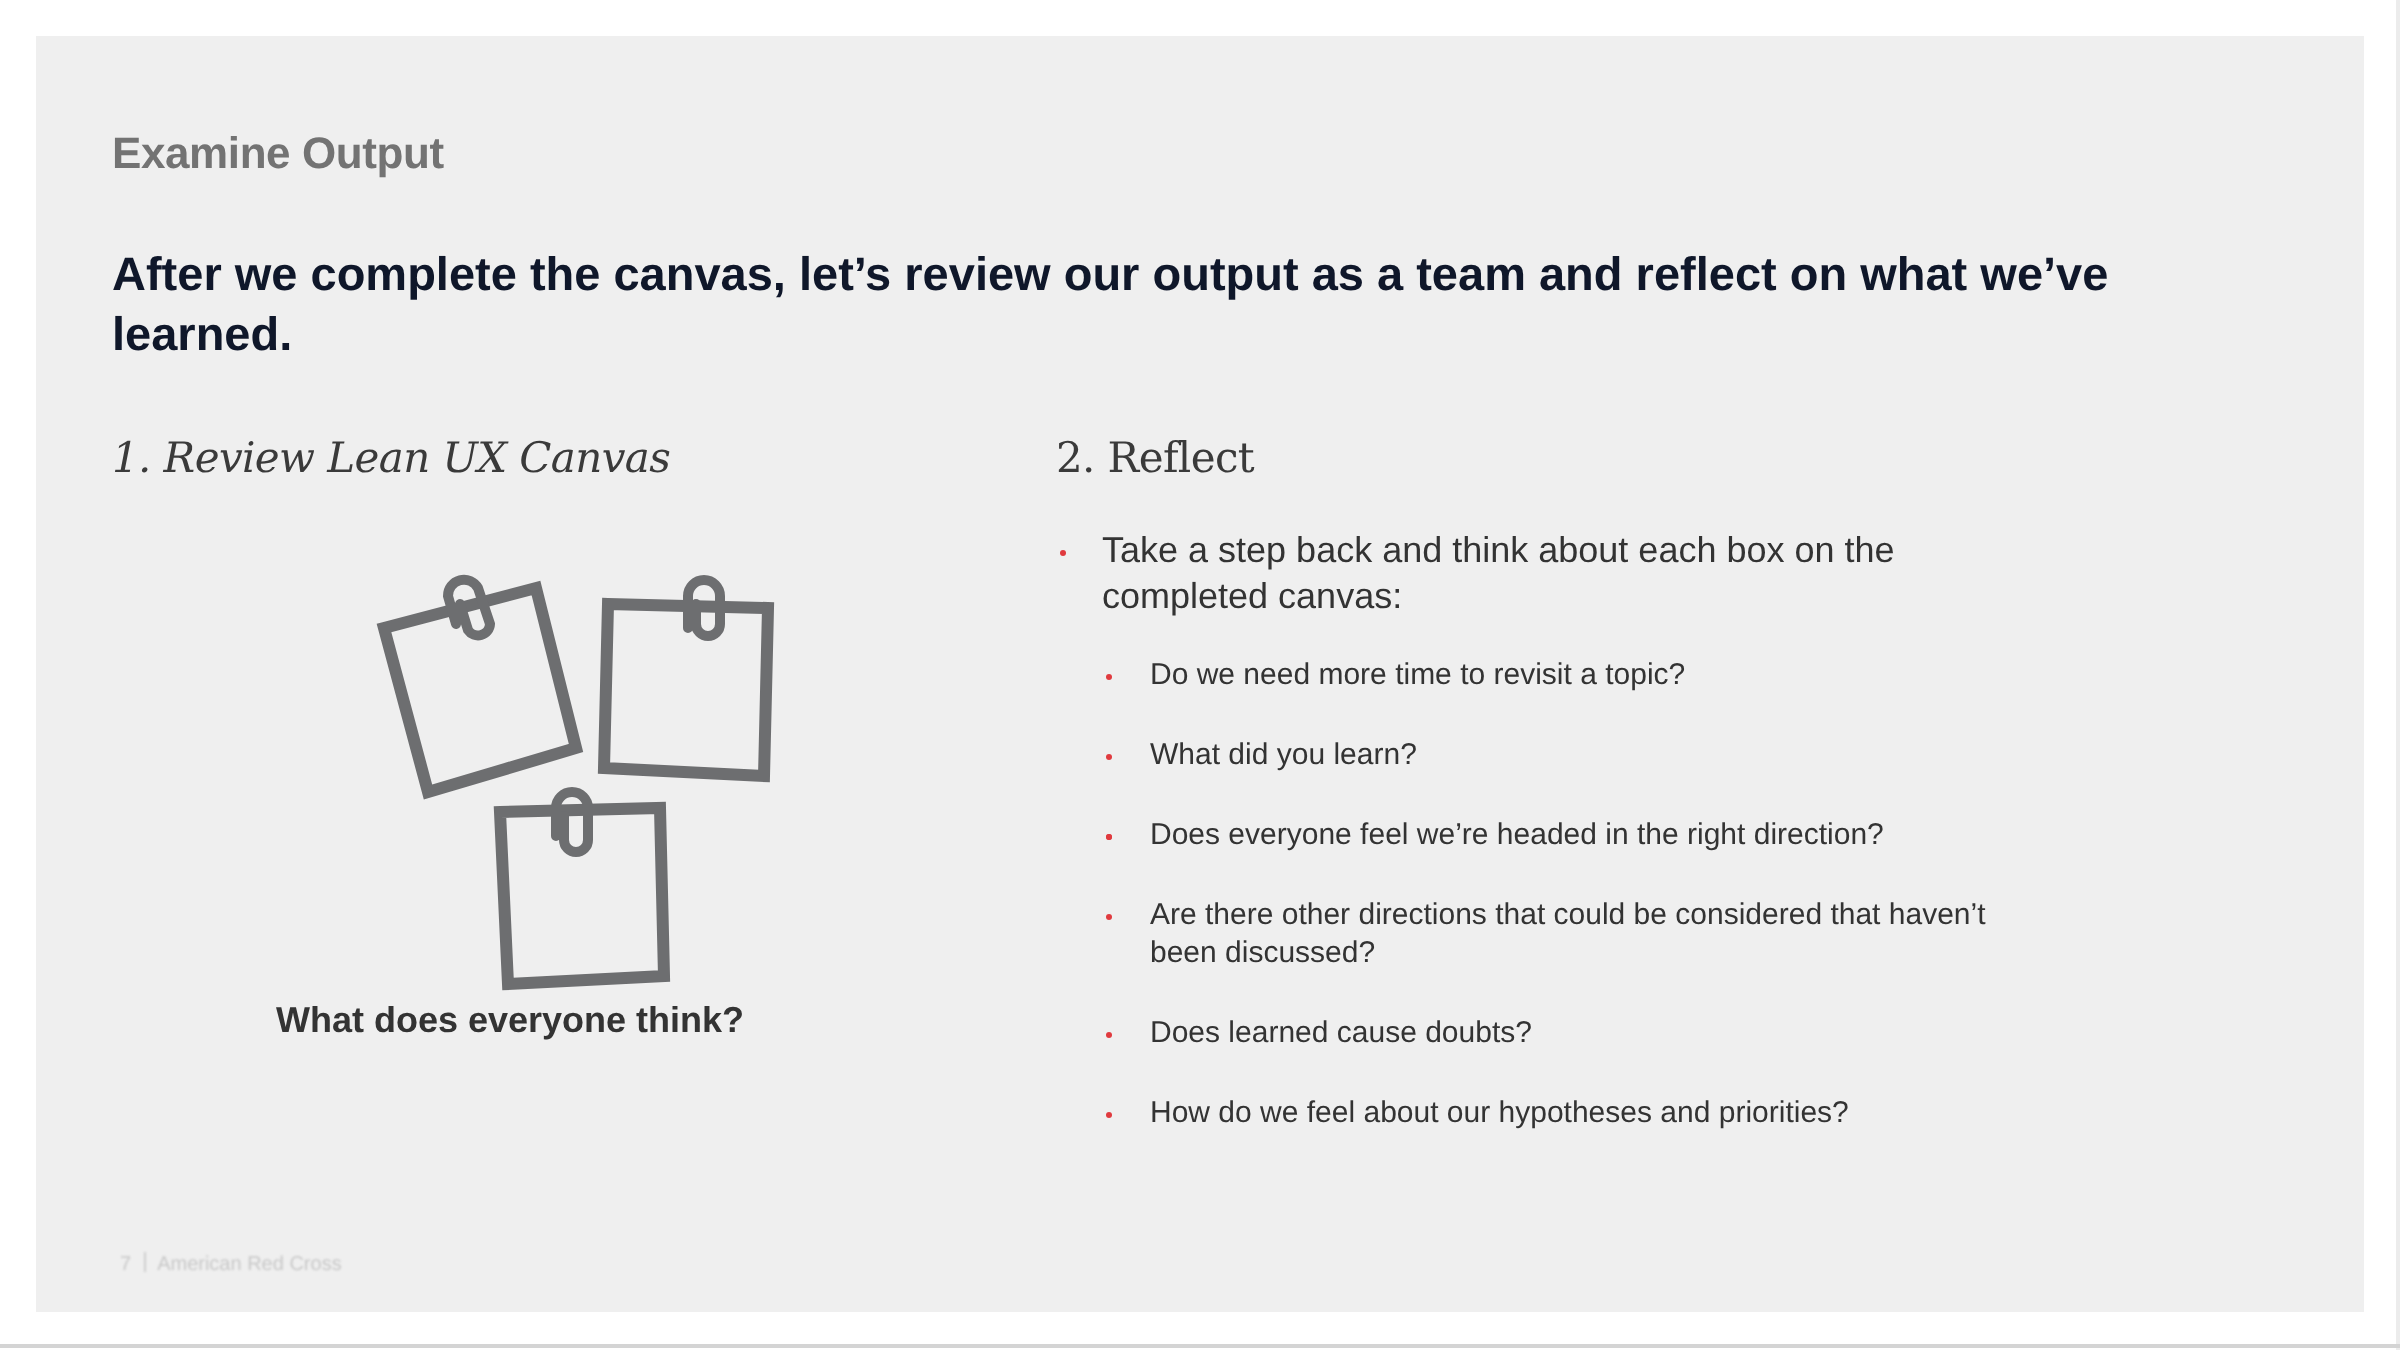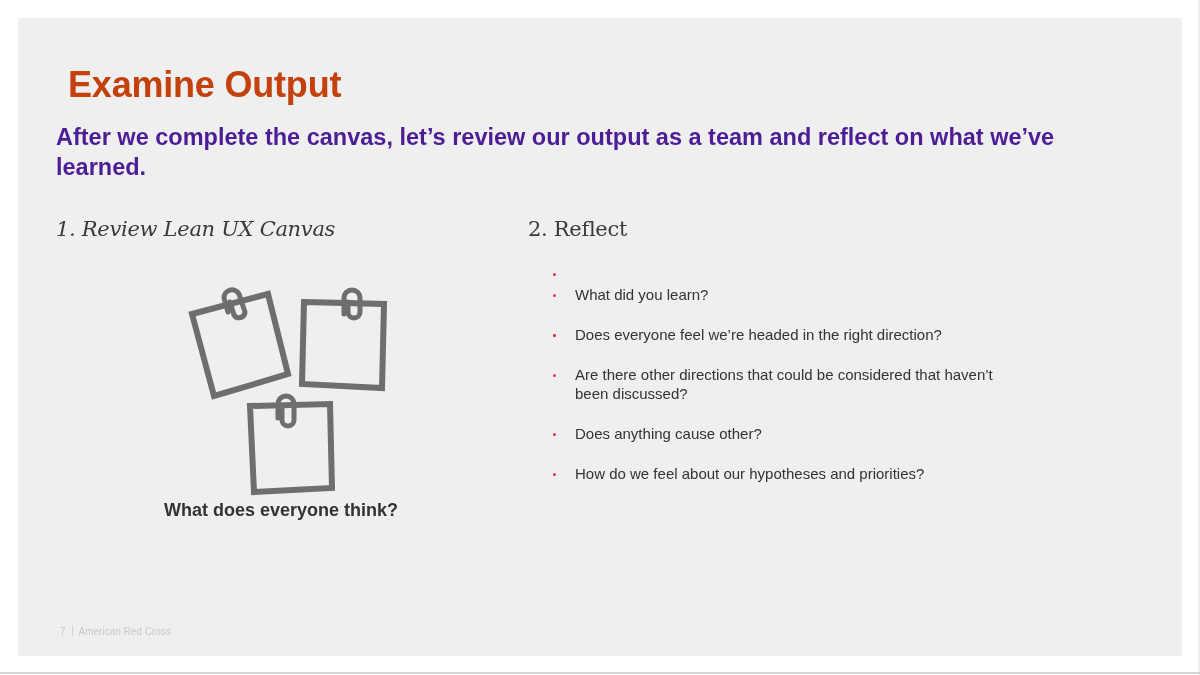--- a/index.html
+++ b/index.html
@@ -15,38 +15,38 @@
     .right-rule {
       position: absolute; left: 1198px; top: 0; width: 2px; height: 675px;
       background: #ececec;
     }
     .slide {
       position: absolute; left: 18px; top: 18px; width: 1164px; height: 638px;
       background: #efefef;
     }
     .title {
       position: absolute; left: 38px; top: 46px;
-      font-size: 36px; font-weight: bold; color: #c2410c;
-      letter-spacing: -0.2px; white-space: nowrap; margin-left: 12px;
+      font-size: 22px; font-weight: bold; color: #737373;
+      letter-spacing: -0.2px; white-space: nowrap;
     }
     .subtitle {
       position: absolute; left: 38px; top: 104px; width: 1090px;
-      font-size: 23.5px; font-weight: bold; color: #4c1d95; line-height: 30px;
+      font-size: 23.5px; font-weight: bold; color: #0f172a; line-height: 30px;
     }
     .section-heading {
       position: absolute; font-family: "DejaVu Serif", "Liberation Serif", serif;
       font-size: 21px; color: #3a3a3a; white-space: nowrap; letter-spacing: -0.3px;
     }
     .heading-left { left: 38px; top: 199px; font-style: italic; }
     .heading-right { left: 510px; top: 199px; }
     .notes-illustration {
       position: absolute; left: 150px; top: 258px; width: 240px; height: 230px;
     }
     .caption {
-      position: absolute; left: 120px; top: 482px; width: 260px; text-align: right;
+      position: absolute; left: 120px; top: 482px; width: 260px; text-align: left;
       font-size: 18px; font-weight: bold; color: #333333; white-space: nowrap;
     }
     .bullet-list { position: absolute; left: 510px; top: 246px; width: 500px; }
     .bullet {
       position: relative; color: #333333;
     }
     .bullet .dot {
       position: absolute; width: 3px; height: 3px; border-radius: 50%;
       background: #e03a3e;
     }
@@ -91,41 +91,46 @@
       <path d="M176,38 L176,22 a8,8 0 0 1 16,0 L192,36 a6,6 0 0 1 -12,0 L180,26"></path>
       <path d="M110,142 L110,128 a8,8 0 0 1 16,0 L126,144 a6,6 0 0 1 -12,0 L114,132"></path>
     </g>
   </svg>
 
   <div class="caption">What does everyone think?</div>
 
   <div class="section-heading heading-right">2. Reflect</div>
 
   <div class="bullet-list">
+    <div class="bullet bullet-main">
+      <span class="dot"></span>
+      <span>Take a step back and think about each box on the completed canvas:</span>
+    </div>
     <div class="bullet bullet-sub" style="margin-bottom:21px">
       <span class="dot"></span>
+      <span>Do we need more time to revisit a topic?</span>
     </div>
     <div class="bullet bullet-sub" style="margin-bottom:21px">
       <span class="dot"></span>
       <span>What did you learn?</span>
     </div>
     <div class="bullet bullet-sub" style="margin-bottom:21px">
       <span class="dot"></span>
     </div>
     <div class="bullet bullet-sub" style="margin-bottom:21px">
       <span class="dot"></span>
       <span>Does everyone feel we’re headed in the right direction?</span>
     </div>
     <div class="bullet bullet-sub" style="margin-bottom:21px; width:440px">
       <span class="dot"></span>
       <span>Are there other directions that could be considered that haven’t been discussed?</span>
     </div>
     <div class="bullet bullet-sub" style="margin-bottom:21px">
       <span class="dot"></span>
-      <span>Does anything cause other?</span>
+      <span>Does learned cause doubts?</span>
     </div>
     <div class="bullet bullet-sub">
       <span class="dot"></span>
       <span>How do we feel about our hypotheses and priorities?</span>
     </div>
   </div>
 
   <div class="footer">
     <span>7</span><span class="sep"></span><span>American Red Cross</span>
   </div>

